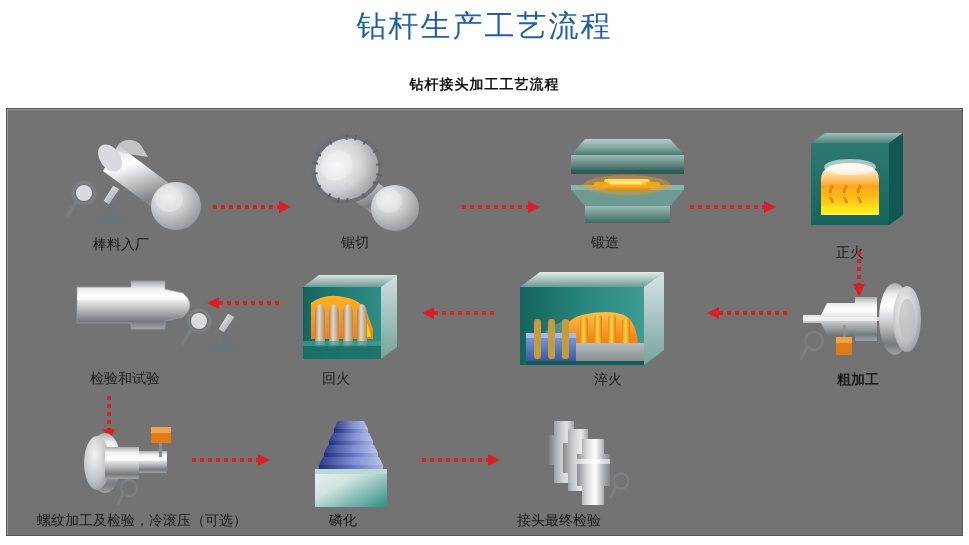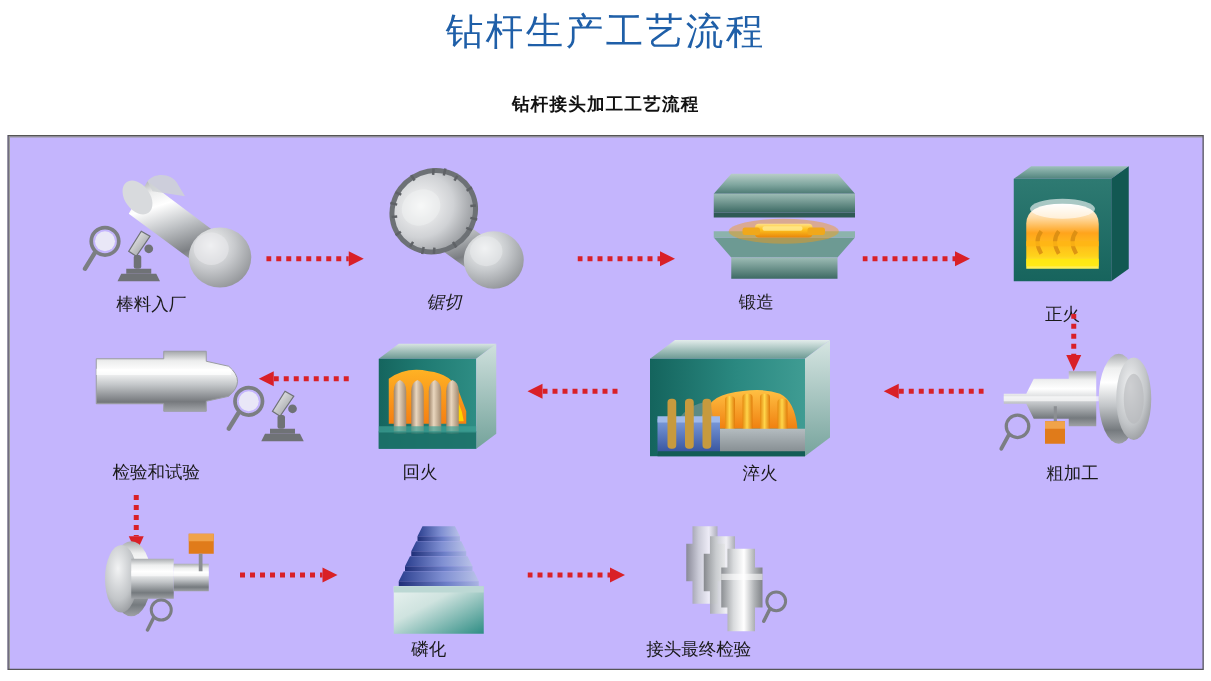--- a/index.html
+++ b/index.html
@@ -21,21 +21,21 @@
   #page-subtitle{
     position:absolute;left:0;top:74px;width:969px;
     text-align:center;
     font-size:14px;font-weight:bold;color:#111;
     letter-spacing:1px;
     line-height:20px;
   }
   #flow-panel{
     position:absolute;left:6px;top:108px;
     width:957px;height:428px;
-    background:#c4b5fd;
+    background:#737373;
     border:1px solid #555;
     box-sizing:border-box;
     box-shadow:1px 1px 0 #9a9a9a inset;
   }
   .node{position:absolute;}
   .node .art{position:relative;}
   .node .lbl{
     position:absolute;
     font-size:14px;color:#1a1a1a;
     white-space:nowrap;
@@ -122,21 +122,21 @@
       </svg>
     </div>
     <div class="lbl" style="left:31px;top:106px;">棒料入厂</div>
   </div>
 
   <div class="arrow right" style="left:206px;top:92px;width:80px;">
     <div class="dash" style="left:0;width:66px;"></div>
       <div class="head" style="left:66px;"></div>
   </div>
 
-  <div class="node" style="left:296px;top:18px;width:160px;height:132px;font-style:italic;">
+  <div class="node" style="left:296px;top:18px;width:160px;height:132px;">
     <div class="art">
       <svg width="150" height="110" viewBox="0 0 150 110">
         <defs>
           <linearGradient id="barG2" x1="0" y1="0" x2="0.3" y2="1">
             <stop offset="0%" stop-color="#9a9da0"></stop>
               <stop offset="20%" stop-color="#eff0f1"></stop>
             <stop offset="34%" stop-color="#ffffff"></stop>
               <stop offset="60%" stop-color="#bdc0c3"></stop>
             <stop offset="86%" stop-color="#7a7d81"></stop>
               <stop offset="100%" stop-color="#a6a9ad"></stop>
@@ -480,21 +480,21 @@
         <rect x="48" y="58" width="2.5" height="14" fill="#8b8e92"></rect>
         <rect x="41" y="70" width="16" height="18" fill="#e07b1a"></rect>
         <rect x="41" y="70" width="16" height="6" fill="#f0a34a"></rect>
 
         <g transform="translate(8,64)">
           <circle cx="11" cy="10" r="9" fill="none" stroke="#7b7e82" stroke-width="2.6"></circle>
           <line x1="4" y1="17" x2="-2" y2="28" stroke="#7b7e82" stroke-width="3" stroke-linecap="round"></line>
         </g>
       </svg>
     </div>
-    <div class="lbl" style="left:42px;top:103px;">粗加工</div>
+    <div class="lbl" style="left:42px;top:103px;font-weight:bold;">粗加工</div>
   </div>
 
   <div class="varrow" style="left:96px;top:287px;height:48px;">
     <div class="dash" style="top:0;height:33px;"></div>
       <div class="head" style="top:33px;"></div>
   </div>
 
   <div class="node" style="left:30px;top:308px;width:260px;height:120px;">
     <div class="art" style="margin-left:42px;">
       <svg width="130" height="92" viewBox="0 0 130 92">
@@ -524,20 +524,21 @@
         <rect x="72" y="10" width="20" height="16" fill="#e07b1a"></rect>
         <rect x="72" y="10" width="20" height="6" fill="#f0a34a"></rect>
         <rect x="80" y="26" width="3" height="14" fill="#8b8e92"></rect>
 
         <g transform="translate(40,62)">
           <circle cx="10" cy="9" r="8" fill="none" stroke="#7b7e82" stroke-width="2.4"></circle>
           <line x1="4" y1="15" x2="-1" y2="25" stroke="#7b7e82" stroke-width="2.8" stroke-linecap="round"></line>
         </g>
       </svg>
     </div>
+    <div class="lbl" style="left:0px;top:94px;">螺纹加工及检验，冷滚压（可选）</div>
   </div>
 
   <div class="arrow right" style="left:185px;top:345px;width:80px;">
     <div class="dash" style="left:0;width:66px;"></div>
       <div class="head" style="left:66px;"></div>
   </div>
 
   <div class="node" style="left:295px;top:308px;width:150px;height:120px;">
     <div class="art">
       <svg width="110" height="92" viewBox="0 0 110 92">

